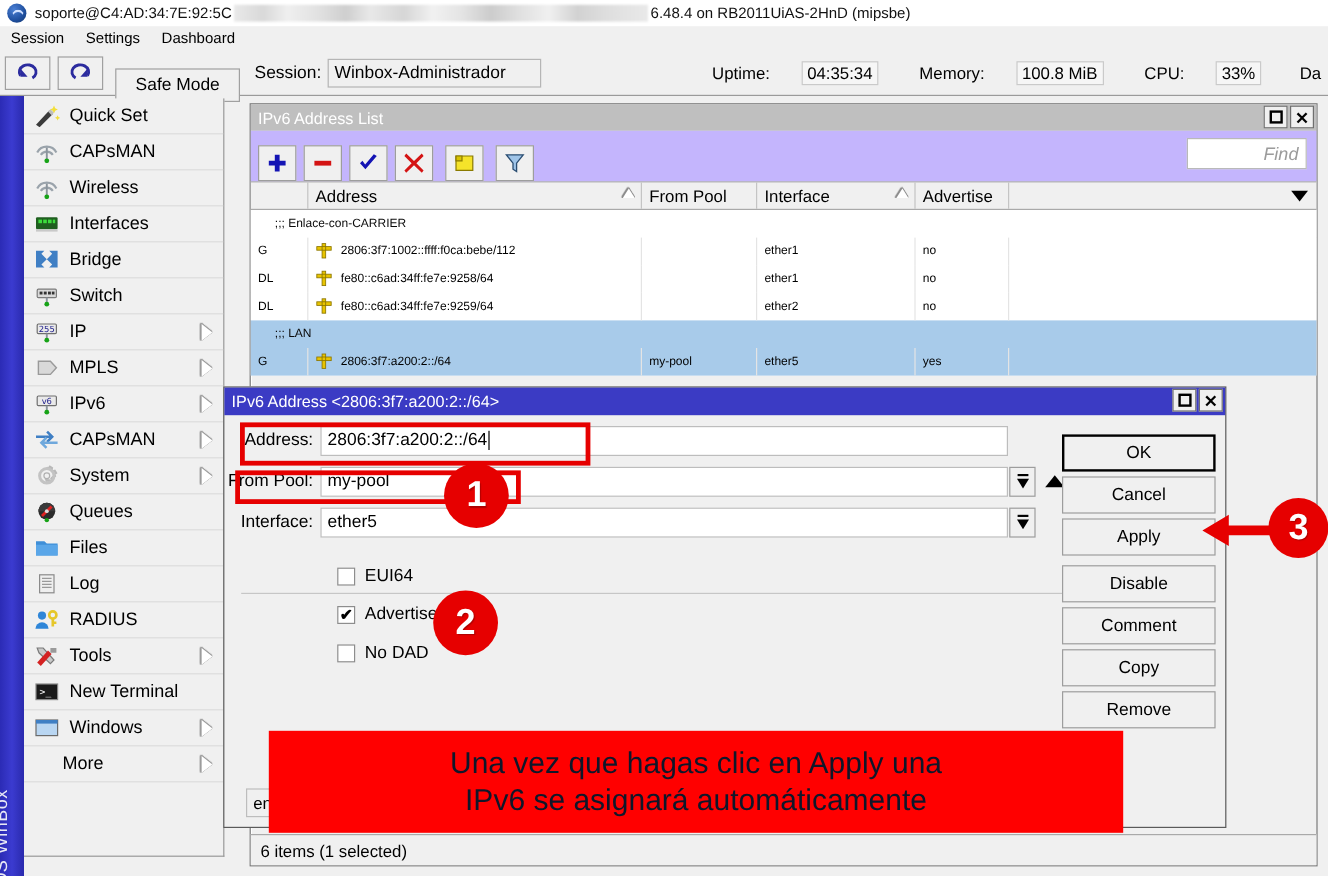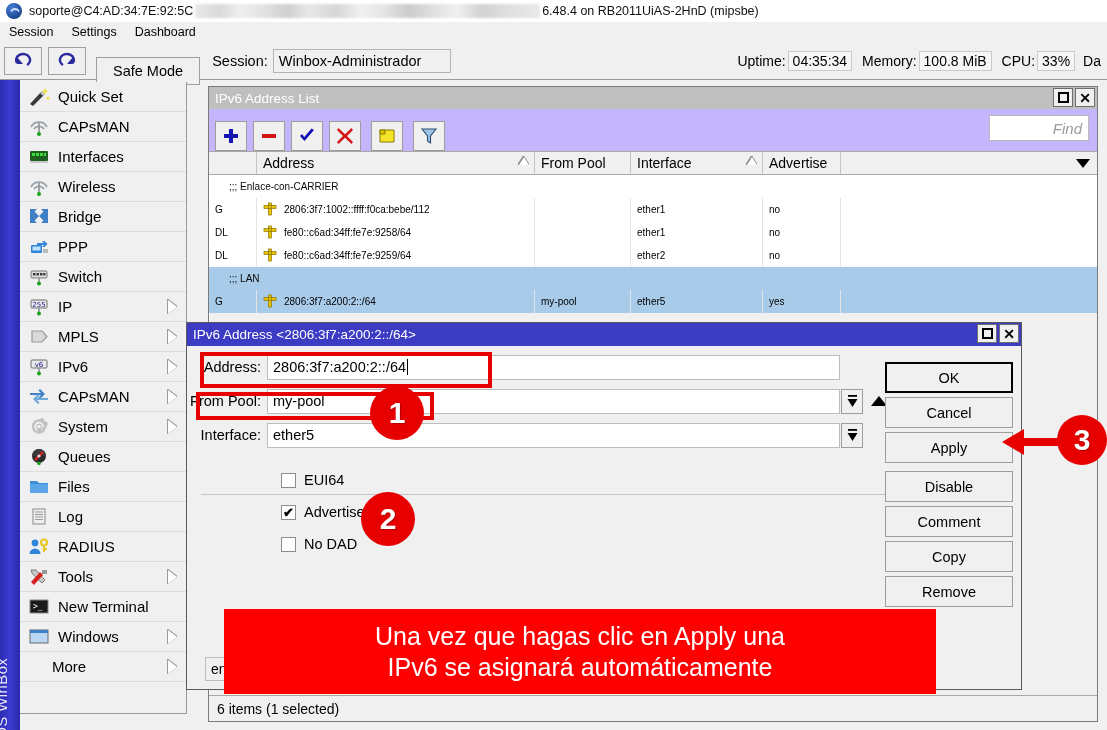--- a/index.html
+++ b/index.html
@@ -74,21 +74,21 @@
     font-size: 14.5px; cursor: pointer; margin-top: 20px;
   }
   .sess-label { font-size: 14.5px; margin-right: 5px; }
   .sess-box {
     height: 24px; padding: 0 5px; min-width: 178px;
     background: #f0f0f0; border: 1px solid #b5b5b5;
     display: flex; align-items: center; font-size: 14.5px;
   }
   .tb-right {
     margin-left: auto; display: flex; align-items: center; font-size: 14px;
-    padding-right: 2px; white-space: nowrap;
+    padding-right: 2px; white-space: nowrap; gap: 24px;
   }
   .tb-right .lbl { margin-left: 10px; }
   .tb-right .val {
     border: 1px solid #cacaca; background: #f6f6f6;
     padding: 1px 4px; margin-left: 2px;
   }
   .tb-right .cut { margin-left: 8px; }
 
   
   .spine {
@@ -271,21 +271,21 @@
     position: absolute; border: 4px solid #e60000; pointer-events: none;
   }
   .badge {
     position: absolute; border-radius: 50%;
     background: #e60000; color: #fff;
     display: flex; align-items: center; justify-content: center;
     font-size: 30px; font-weight: bold;
     text-shadow: 1px 1px 1px rgba(0,0,0,.25);
   }
   .callout {
-    position: absolute; background: #ff0000; color: #ffffff;
+    position: absolute; background: #ff0000; color: #0f172a;
     display: flex; flex-direction: column; align-items: center; justify-content: center;
     font-size: 25px; line-height: 1.22; text-align: center;
     padding: 6px 10px;
   }
   .arrow-wrap { position: absolute; pointer-events: none; }
 </style>
 </head>
 <body>
 
 <div id="root">
@@ -354,60 +354,49 @@
             <path d="M6 12 A6 6 0 0 1 16 12" fill="none" stroke="#9aa3ab" stroke-width="1.8"></path>
             <rect x="10.2" y="6" width="1.6" height="11" fill="#8b949c"></rect>
             <circle cx="11" cy="17" r="2" fill="#17a317"></circle>
           </svg>
         </span>
         <span class="txt">CAPsMAN</span>
       </div>
       <div class="menuitem">
         <span class="ico">
           <svg width="22" height="19" viewBox="0 0 22 19">
+            <path d="M3 10 A9 9 0 0 1 19 10" fill="none" stroke="#9aa3ab" stroke-width="1.8"></path>
+            <path d="M6 12 A6 6 0 0 1 16 12" fill="none" stroke="#9aa3ab" stroke-width="1.8"></path>
+            <rect x="10.2" y="6" width="1.6" height="11" fill="#8b949c"></rect>
+            <circle cx="11" cy="17" r="2" fill="#17a317"></circle>
+          </svg>
+        </span>
+        <span class="txt">Wireless</span>
+      </div>
+      <div class="menuitem">
+        <span class="ico">
+          <svg width="22" height="19" viewBox="0 0 22 19">
             <rect x="2" y="4" width="18" height="10" rx="1" fill="#1f5f1f"></rect>
             <rect x="4" y="6" width="3" height="3" fill="#3ddc3d"></rect>
             <rect x="8" y="6" width="3" height="3" fill="#3ddc3d"></rect>
             <rect x="12" y="6" width="3" height="3" fill="#3ddc3d"></rect>
             <rect x="16" y="6" width="2" height="3" fill="#3ddc3d"></rect>
             <rect x="2" y="14" width="18" height="2" fill="#c9c9c9"></rect>
           </svg>
         </span>
         <span class="txt">Interfaces</span>
       </div>
       <div class="menuitem">
         <span class="ico">
           <svg width="22" height="19" viewBox="0 0 22 19">
-            <path d="M3 10 A9 9 0 0 1 19 10" fill="none" stroke="#9aa3ab" stroke-width="1.8"></path>
-            <path d="M6 12 A6 6 0 0 1 16 12" fill="none" stroke="#9aa3ab" stroke-width="1.8"></path>
-            <rect x="10.2" y="6" width="1.6" height="11" fill="#8b949c"></rect>
-            <circle cx="11" cy="17" r="2" fill="#17a317"></circle>
-          </svg>
-        </span>
-        <span class="txt">Wireless</span>
-      </div>
-      <div class="menuitem">
-        <span class="ico">
-          <svg width="22" height="19" viewBox="0 0 22 19">
             <path d="M2 2 h7 l-2.5 2.5 L11 9 L6.5 13.5 L9 16 H2 Z" fill="#3f7fc4"></path>
             <path d="M20 2 h-7 l2.5 2.5 L11 9 l4.5 4.5 L13 16 h7 Z" fill="#3f7fc4"></path>
           </svg>
         </span>
         <span class="txt">Bridge</span>
-      </div>
-      <div class="menuitem">
-        <span class="ico">
-          <svg width="22" height="19" viewBox="0 0 22 19">
-            <rect x="3" y="8" width="11" height="8" rx="1" fill="#2f86d8"></rect>
-            <rect x="4.5" y="9.5" width="8" height="4" fill="#bfe1fb"></rect>
-            <path d="M9 6 h7 l-2-2 h2.5 l3 3 -3 3 H14 l2-2 H9 Z" fill="#2f86d8"></path>
-            <rect x="15" y="12" width="5" height="4" fill="#b9b9b9"></rect>
-          </svg>
-        </span>
-        <span class="txt">PPP</span>
       </div>
       <div class="menuitem">
         <span class="ico">
           <svg width="22" height="19" viewBox="0 0 22 19">
             <rect x="3" y="4" width="16" height="7" rx="1" fill="#d9d9d9" stroke="#7a7a7a"></rect>
             <rect x="5" y="6" width="2.4" height="2.4" fill="#333"></rect>
             <rect x="8.5" y="6" width="2.4" height="2.4" fill="#333"></rect>
             <rect x="12" y="6" width="2.4" height="2.4" fill="#333"></rect>
             <rect x="15.2" y="6" width="2.2" height="2.4" fill="#333"></rect>
             <rect x="10.2" y="11" width="1.6" height="5" fill="#8b949c"></rect>

